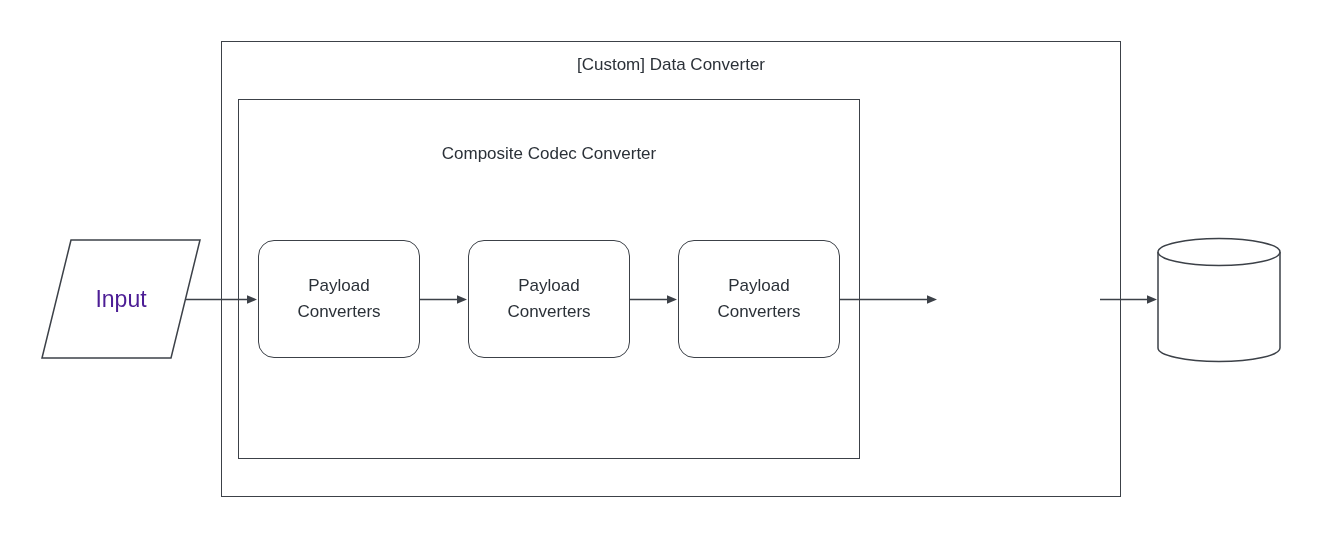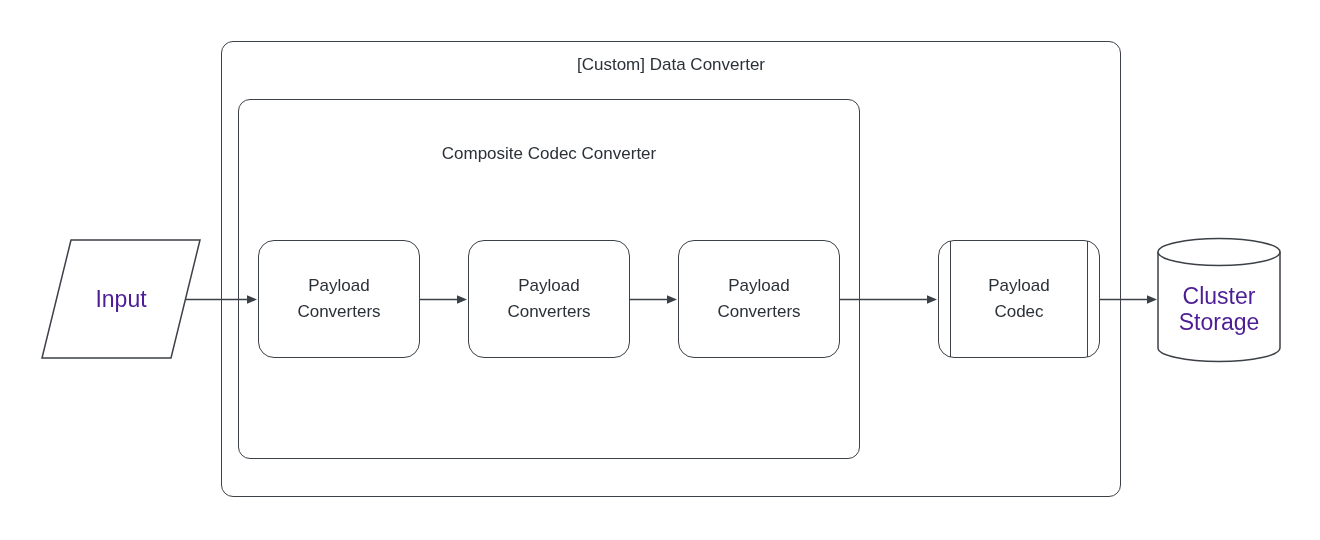--- a/index.html
+++ b/index.html
@@ -17,21 +17,21 @@
   }
   .layer {
     position: absolute;
     left: 0; top: 0;
     width: 1320px;
     height: 540px;
   }
   .container-box {
     position: absolute;
     border: 1.5px solid #3c4148;
-    border-radius: 12px;
+    border-radius: 0;
     background: transparent;
     text-decoration: underline;
   }
   .outer-box   { left: 221px; top: 41px;  width: 900px; height: 456px; }
   .composite-box { left: 238px; top: 99px; width: 622px; height: 360px; }
   .container-title {
     position: absolute;
     left: 0;
     width: 100%;
     text-align: center;
@@ -117,23 +117,17 @@
   <div class="node node-1">
     <span>Payload Converters</span>
   </div>
   <div class="node node-2">
     <span>Payload Converters</span>
   </div>
   <div class="node node-3">
     <span>Payload Converters</span>
   </div>
 
-  <div class="node codec">
-    <span class="sub-line left"></span>
-    <span class="sub-line right"></span>
-    <span>Payload Codec</span>
-  </div>
 
   <div class="free-label input-label">Input</div>
 
-  <div class="free-label storage-label">Cluster Storage</div>
 
 </div>
 
 </body></html>

